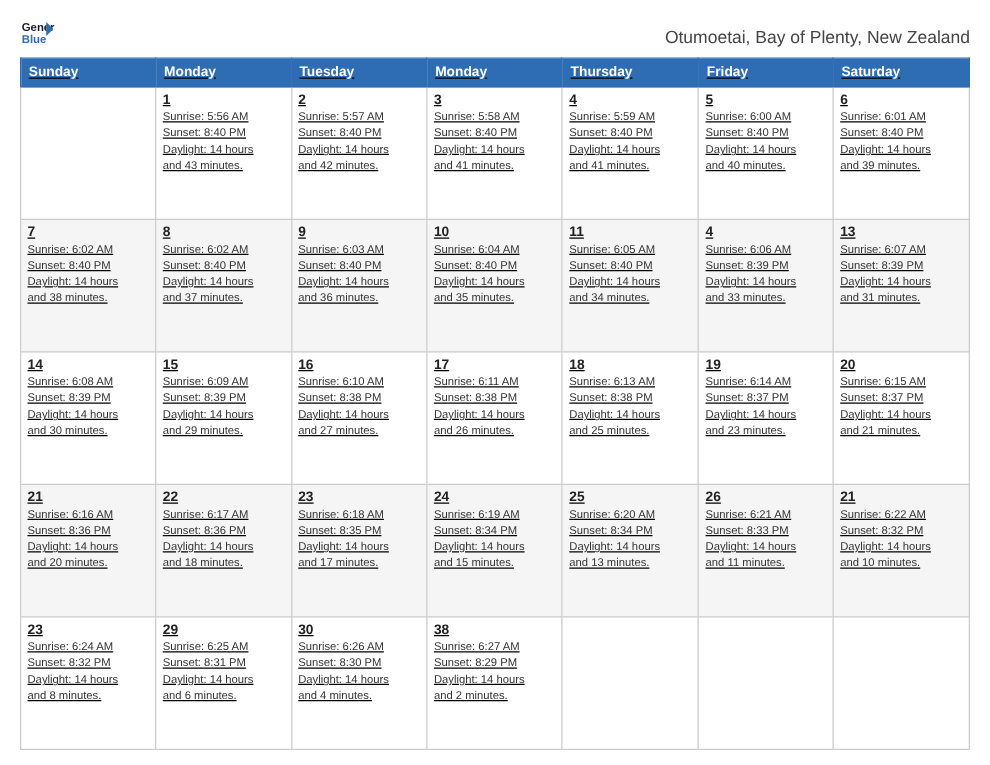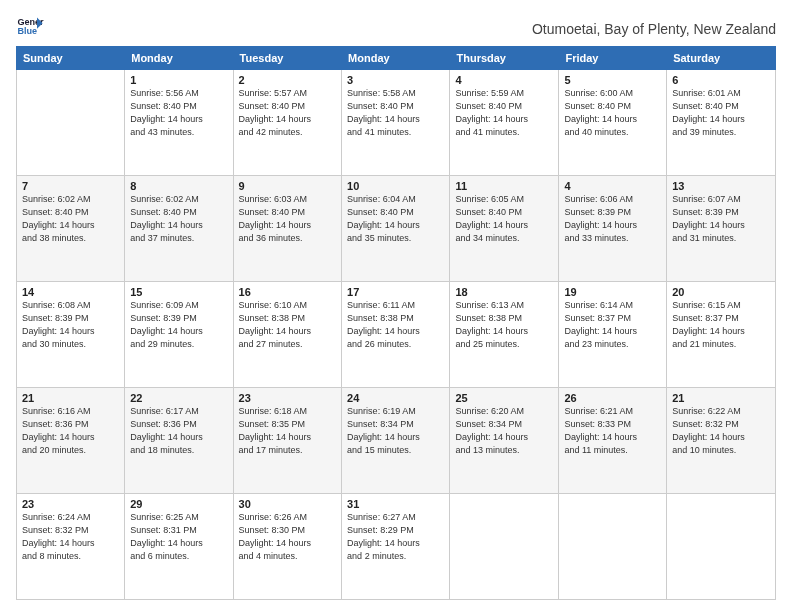--- a/index.html
+++ b/index.html
@@ -44,20 +44,21 @@
     .location-title {
       font-size: 14px;
       color: #444;
       margin-top: 9px;
     }
     .calendar-table {
       width: 100%;
       border-collapse: collapse;
       flex: 1;
       font-size: 9.5px;
+      text-decoration: underline;
     }
     .calendar-table thead th {
       background-color: #2e6db4;
       color: #fff;
       text-align: left;
       padding: 5px 6px;
       font-size: 11px;
       font-weight: bold;
       border: 1px solid #2e6db4;
     }
@@ -243,21 +244,21 @@
           </td>
           <td>
             <span class="day-number">29</span>
             <div class="day-info">Sunrise: 6:25 AM<br>Sunset: 8:31 PM<br>Daylight: 14 hours<br>and 6 minutes.</div>
           </td>
           <td>
             <span class="day-number">30</span>
             <div class="day-info">Sunrise: 6:26 AM<br>Sunset: 8:30 PM<br>Daylight: 14 hours<br>and 4 minutes.</div>
           </td>
           <td>
-            <span class="day-number">31</span>
+            <span class="day-number">38</span>
             <div class="day-info">Sunrise: 6:27 AM<br>Sunset: 8:29 PM<br>Daylight: 14 hours<br>and 2 minutes.</div>
           </td>
           <td class="empty-cell"></td>
           <td class="empty-cell"></td>
           <td class="empty-cell"></td>
         </tr>
       </tbody>
   </table>
 </div>
 

